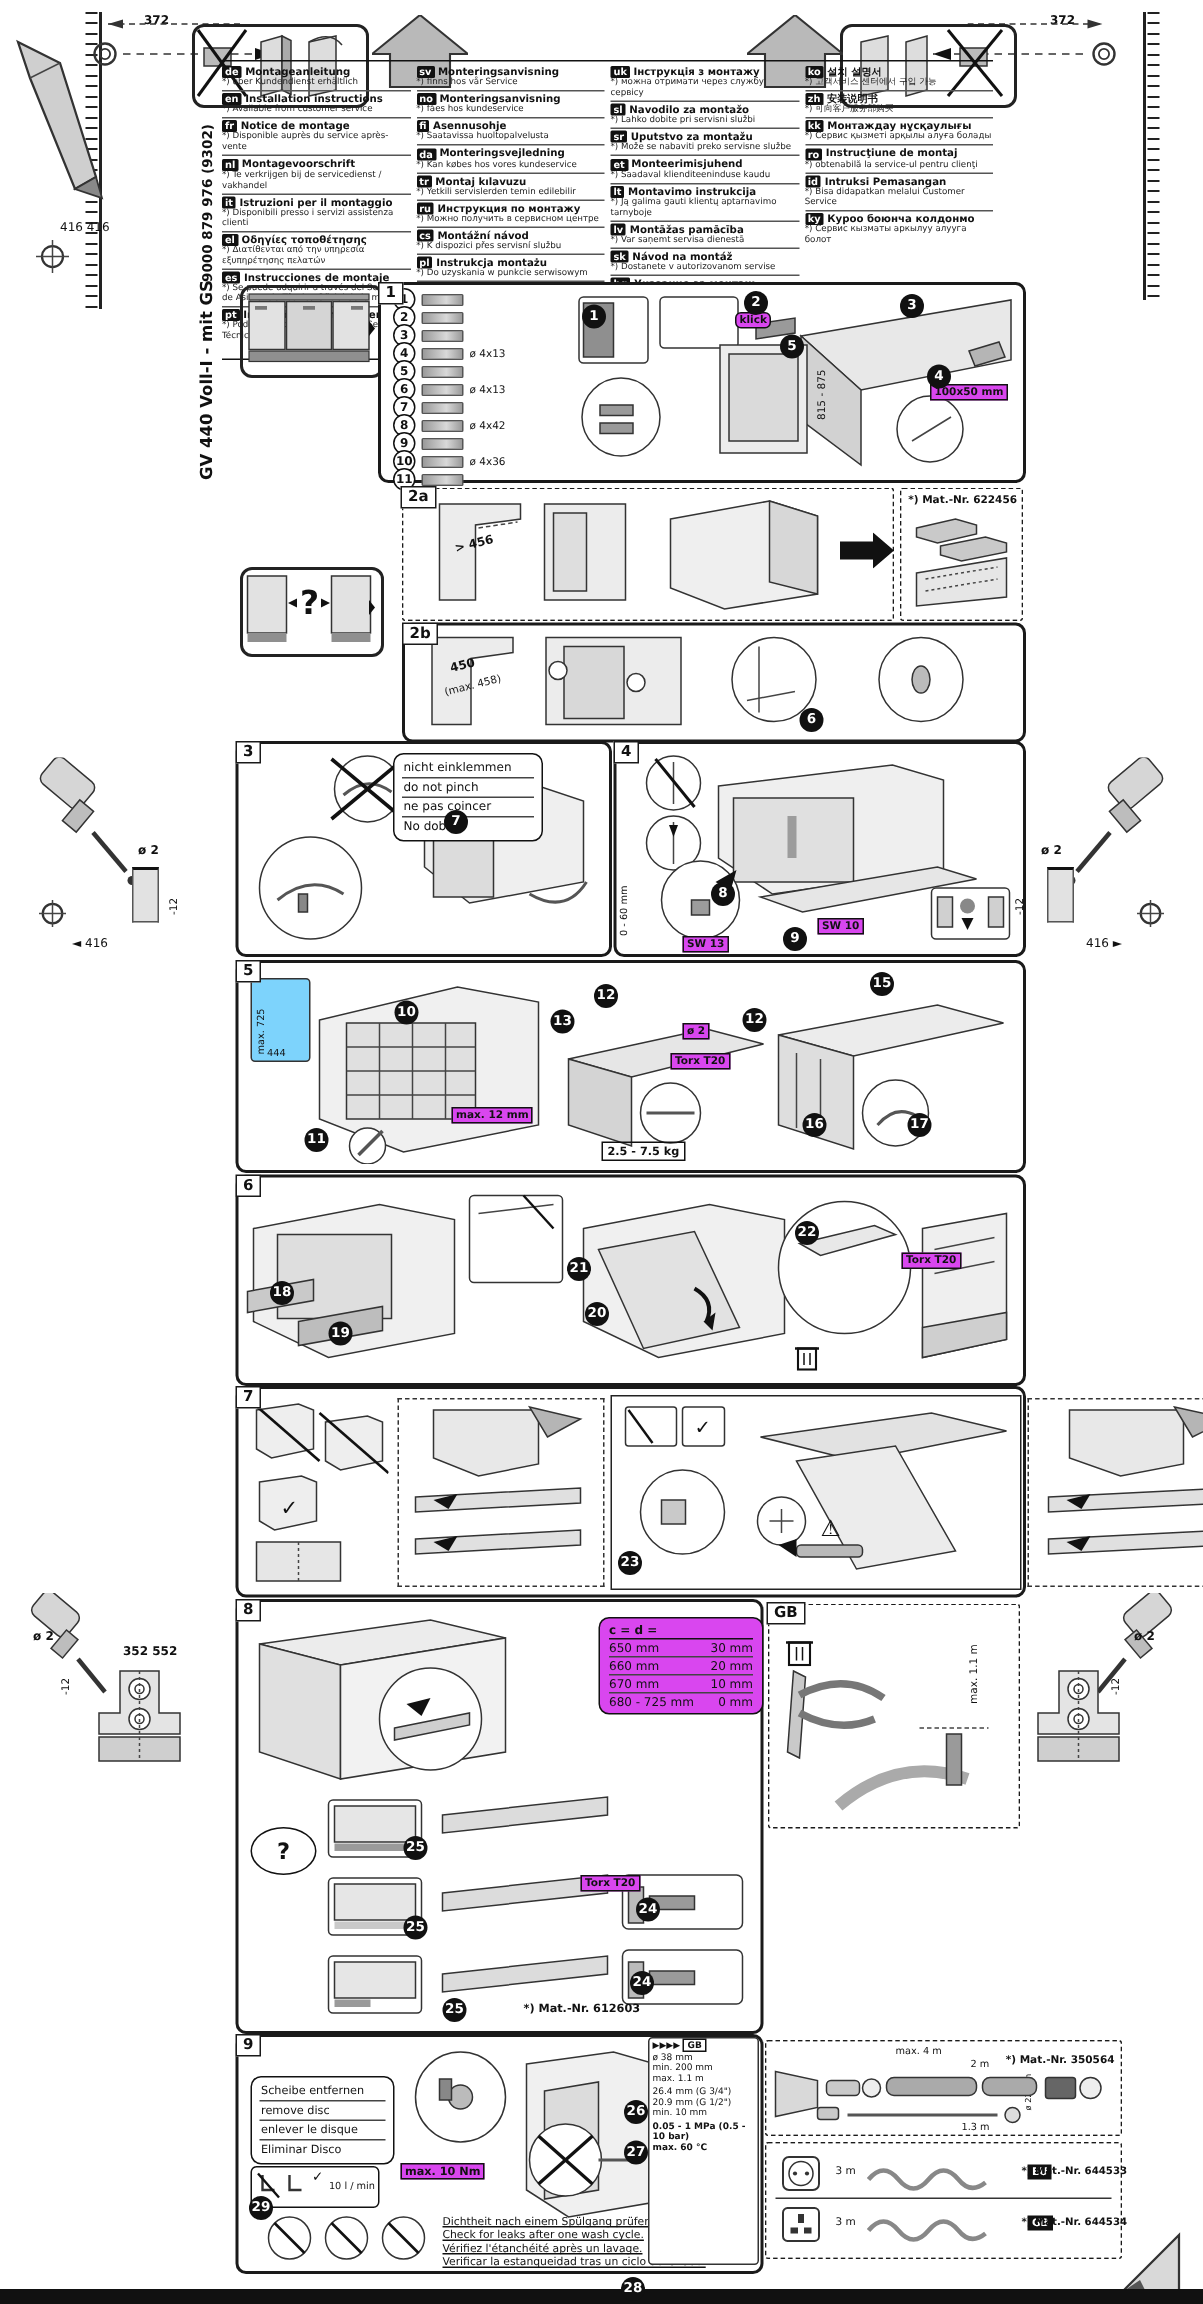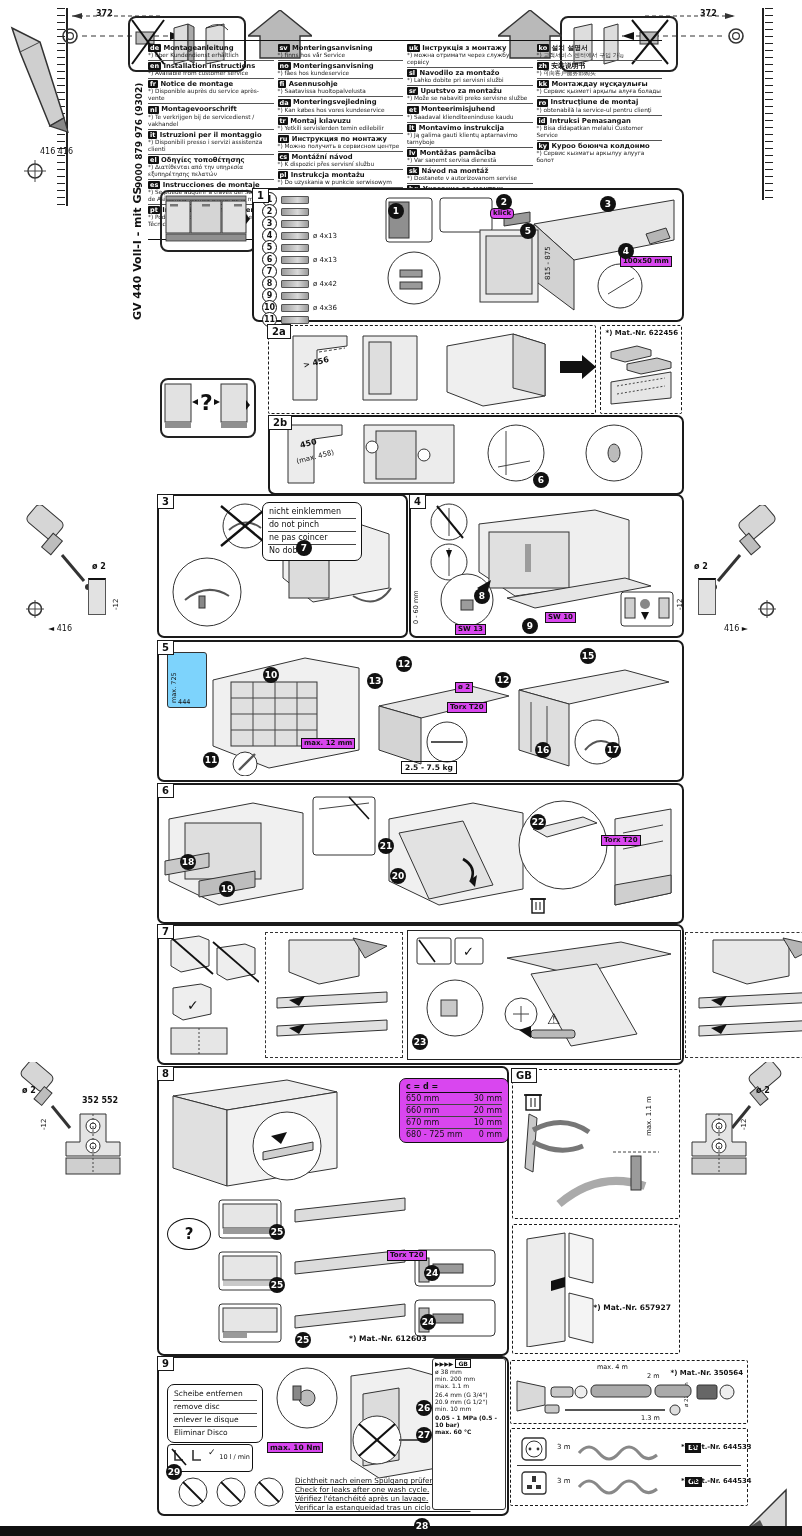--- a/index.html
+++ b/index.html
@@ -711,29 +711,20 @@
       <polygon points="10,2 18,6 14,60 6,56" fill="#c9c9c9" stroke="#333"></polygon>
       <path d="M14,18 q30,-16 56,2" fill="none" stroke="#777" stroke-width="5"></path>
       <path d="M14,30 q26,14 50,4" fill="none" stroke="#777" stroke-width="5"></path>
       <path d="M40,92 q40,-34 86,-18" fill="none" stroke="#aaa" stroke-width="8"></path>
       <rect x="112" y="44" width="10" height="34" fill="#9a9a9a" stroke="#333"></rect>
       <line x1="94" y1="40" x2="140" y2="40" class="gline" stroke-dasharray="3 2"></line>
     </svg>
     <div class="vtext dim" style="position:absolute;right:26px;top:14px;height:52px;font-size:7px;">max. 1.1 m</div>
   </div>
 
-  <div class="panel dashed" style="left:512px;top:1224px;width:166px;height:128px;">
-    <svg class="sketch" style="left:8px;top:6px;" width="80" height="116" viewBox="0 0 80 116">
-      <polygon points="6,8 44,2 44,110 6,116" fill="#ececec" stroke="#333"></polygon>
-      <polygon points="48,2 72,8 72,52 48,46" fill="#f4f4f4" stroke="#333"></polygon>
-      <polygon points="48,62 72,68 72,112 48,106" fill="#f4f4f4" stroke="#333"></polygon>
-      <polygon points="30,50 44,46 44,56 30,60" fill="#111"></polygon>
-    </svg>
-    <div class="mat" style="position:absolute;right:8px;top:78px;font-size:7.5px;">*) Mat.-Nr. 657927</div>
-  </div>
 
   <div class="panel dashed" style="left:510px;top:1360px;width:236px;height:62px;">
     <div class="dim" style="position:absolute;left:86px;top:2px;font-size:6.5px;">max. 4 m</div>
     <div class="dim" style="position:absolute;left:136px;top:11px;font-size:6.5px;">2 m</div>
     <div class="mat" style="position:absolute;right:4px;top:8px;font-size:7px;">*) Mat.-Nr. 350564</div>
     <div class="vtext dim" style="position:absolute;left:172px;top:22px;height:24px;font-size:5.5px;">ø 22 mm</div>
     <svg class="sketch" style="left:4px;top:18px;" width="228" height="40" viewBox="0 0 228 40">
       <polygon points="2,2 30,8 30,26 2,32" fill="#d9d9d9" stroke="#333"></polygon>
       <rect x="36" y="8" width="22" height="10" rx="3" fill="#c9c9c9" stroke="#333"></rect>
       <circle cx="66" cy="13" r="6" fill="#eee" stroke="#333"></circle>

